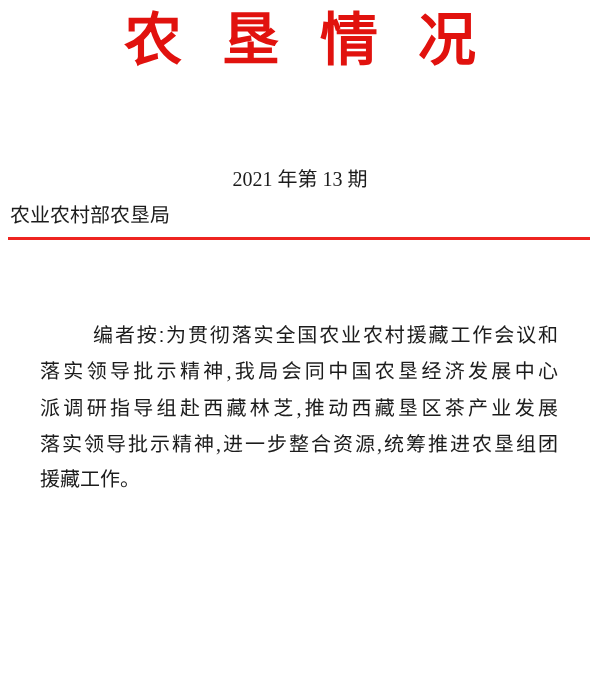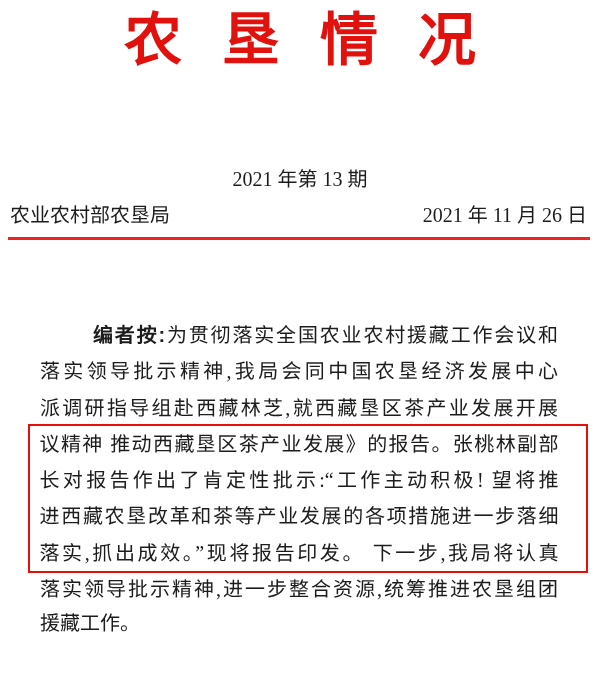--- a/index.html
+++ b/index.html
@@ -85,58 +85,51 @@
   .line.first {
     text-indent: 53px;
   }
   .line.last {
     text-align: left;
     text-align-last: left;
     font-family: Liberation Mono, monospace;
   }
   .editor-note {
     font-family: "Liberation Sans", sans-serif;
-    font-weight: bold;
+    font-weight: normal;
   }
   .red-box {
     border: 2.5px solid var(--box-red);
     margin: -2.5px -29.5px -2.5px -12.5px;
     padding: 0 27px 0 10px;
   }
 </style>
 </head>
 <body>
 
 <div class="page">
 
   <h1 class="masthead-title">农垦情况</h1>
 
   <div class="issue-line">2021 年第 13 期</div>
 
   <div class="header-row">
     <span class="org">农业农村部农垦局</span>
-    <span class="date">2021 年 11 月 26 日</span>
   </div>
 
   <div class="red-rule"></div>
 
   <div class="doc-body">
 
     <div class="line first">
       <span class="editor-note">编者按:</span><span>为贯彻落实全国农业农村援藏工作会议和</span>
     </div>
 
     <div class="line">落实领导批示精神,我局会同中国农垦经济发展中心</div>
-    <div class="line">派调研指导组赴西藏林芝,就西藏垦区茶产业发展开展</div>
+    <div class="line">派调研指导组赴西藏林芝,推动西藏垦区茶产业发展</div>
 
-    <div class="red-box">
-      <div class="line">议精神 推动西藏垦区茶产业发展》的报告。张桃林副部</div>
-      <div class="line">长对报告作出了肯定性批示:“工作主动积极! 望将推</div>
-      <div class="line">进西藏农垦改革和茶等产业发展的各项措施进一步落细</div>
-      <div class="line">落实,抓出成效。”现将报告印发。 下一步,我局将认真</div>
-    </div>
 
     <div class="line">落实领导批示精神,进一步整合资源,统筹推进农垦组团</div>
     <div class="line last">援藏工作。</div>
 
   </div>
 
 </div>
 
 </body></html>

